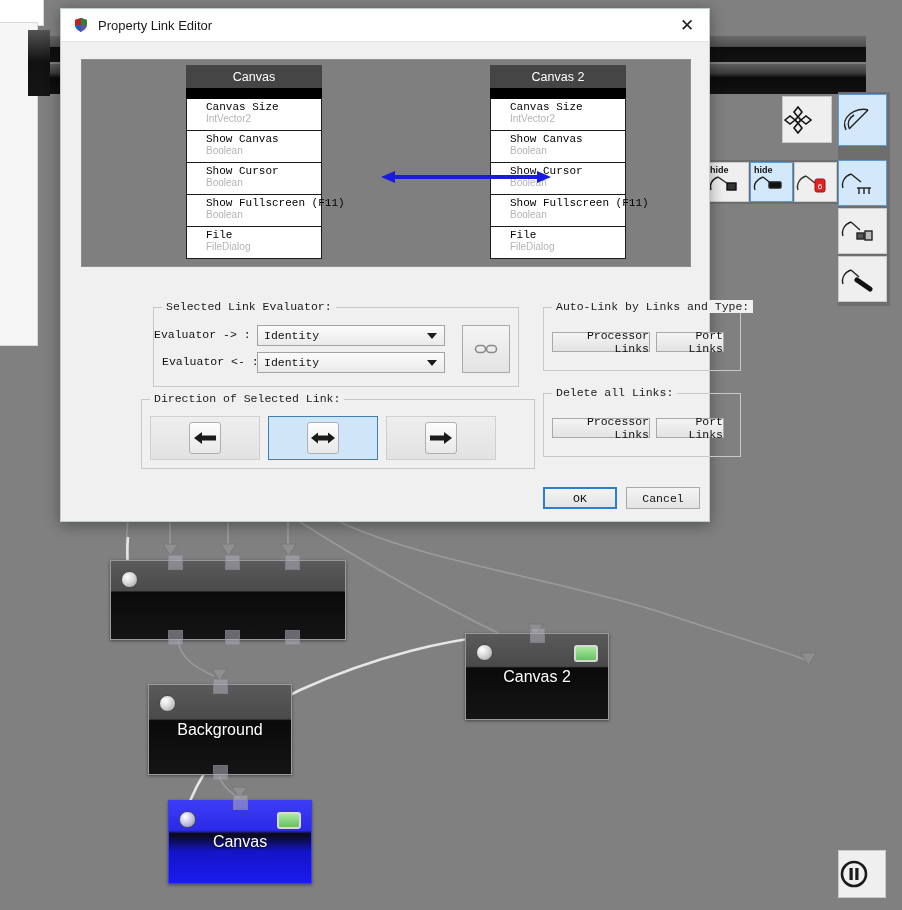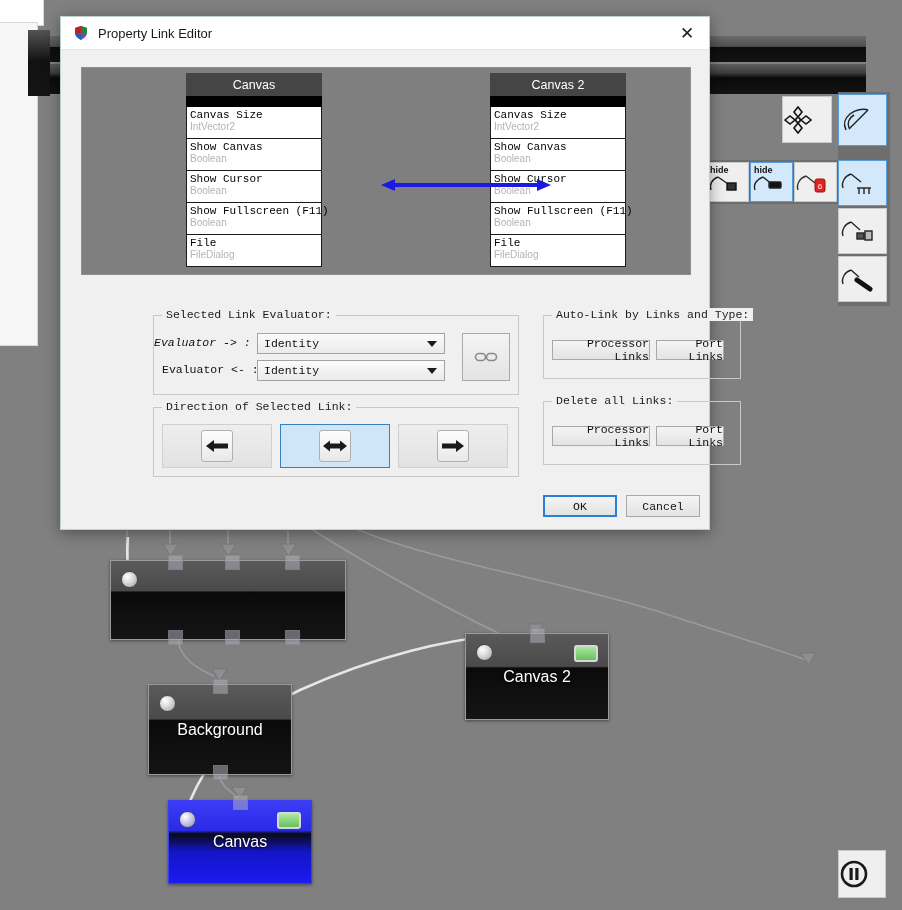--- a/index.html
+++ b/index.html
@@ -100,21 +100,20 @@
 
   
   #dialog {
     position: absolute;
     left: 60px; top: 8px;
     width: 650px; height: 514px;
     background: #f0f0f0;
     border: 1px solid #bfcfc9;
     box-shadow: 0 3px 14px rgba(0,0,0,.38);
     box-sizing: border-box;
-    margin-top: 8px;
   }
   #titlebar {
     position: relative;
     height: 32px;
     background: #ffffff;
     border-bottom: 1px solid #e6e6e6;
     display: flex; align-items: center;
   }
   #title-icon {
     width: 16px; height: 16px;
@@ -159,21 +158,21 @@
     font-family: "Liberation Sans", sans-serif;
   }
   .pl-blackband {
     height: 11px;
     background: #000;
   }
   .pl-item {
     background: #ffffff;
     border: 1px solid #1a1a1a;
     border-top: none;
-    padding: 2px 3px 1px 3px;
+    padding: 2px 3px 1px 19px;
     box-sizing: border-box;
     height: 32px;
   }
   .pl-item:first-of-type { border-top: 1px solid #1a1a1a; }
   .pl-name {
     font-family: "Liberation Mono", monospace;
     font-size: 11px;
     color: #000;
     line-height: 13px;
     white-space: nowrap;
@@ -530,21 +529,21 @@
           <svg width="170" height="14" viewBox="0 0 170 14">
             <line x1="12" y1="7" x2="158" y2="7" stroke="#1a1ae0" stroke-width="4"></line>
             <polygon points="0,7 14,1 14,13" fill="#1a1ae0"></polygon>
             <polygon points="170,7 156,1 156,13" fill="#1a1ae0"></polygon>
           </svg>
         </div>
       </div>
 
       <div class="groupbox" style="left:92px; top:298px; width:366px; height:80px;">
         <span class="group-title">Selected Link Evaluator:</span>
-        <span class="lbl-mono" style="position:absolute; left:0; top:20px;font-style:italic;">Evaluator -&gt; :</span>
+        <span class="lbl-mono" style="position:absolute; left:0; top:20px;">Evaluator -&gt; :</span>
         <span class="lbl-mono" style="position:absolute; left:8px; top:47px;">Evaluator &lt;- :</span>
 
         <div class="combo" style="left:103px; top:17px; width:188px;">
           <span>Identity</span>
           <span class="arrow"></span>
         </div>
         <div class="combo" style="left:103px; top:44px; width:188px;">
           <span>Identity</span>
           <span class="arrow"></span>
         </div>
@@ -552,21 +551,21 @@
         <div class="btn" style="position:absolute; left:308px; top:17px; width:48px; height:48px;">
           <svg width="24" height="14" viewBox="0 0 24 14">
             <g fill="none" stroke="#8a8a8a" stroke-width="1.6">
               <rect x="1.5" y="3.5" width="10" height="7" rx="3.5"></rect>
               <rect x="12.5" y="3.5" width="10" height="7" rx="3.5"></rect>
             </g>
           </svg>
         </div>
       </div>
 
-      <div class="groupbox" style="left:92px; top:390px; width:366px; height:70px;">
+      <div class="groupbox" style="left:80px; top:390px; width:394px; height:70px;">
         <span class="group-title">Direction of Selected Link:</span>
 
         <div class="dirbtn" style="left:8px; top:16px; width:110px;">
           <div class="dir-inner">
             <svg width="22" height="14" viewBox="0 0 22 14">
               <polygon points="0,7 8,1 8,4.5 22,4.5 22,9.5 8,9.5 8,13" fill="#1a1a1a"></polygon>
             </svg>
           </div>
         </div>
 

